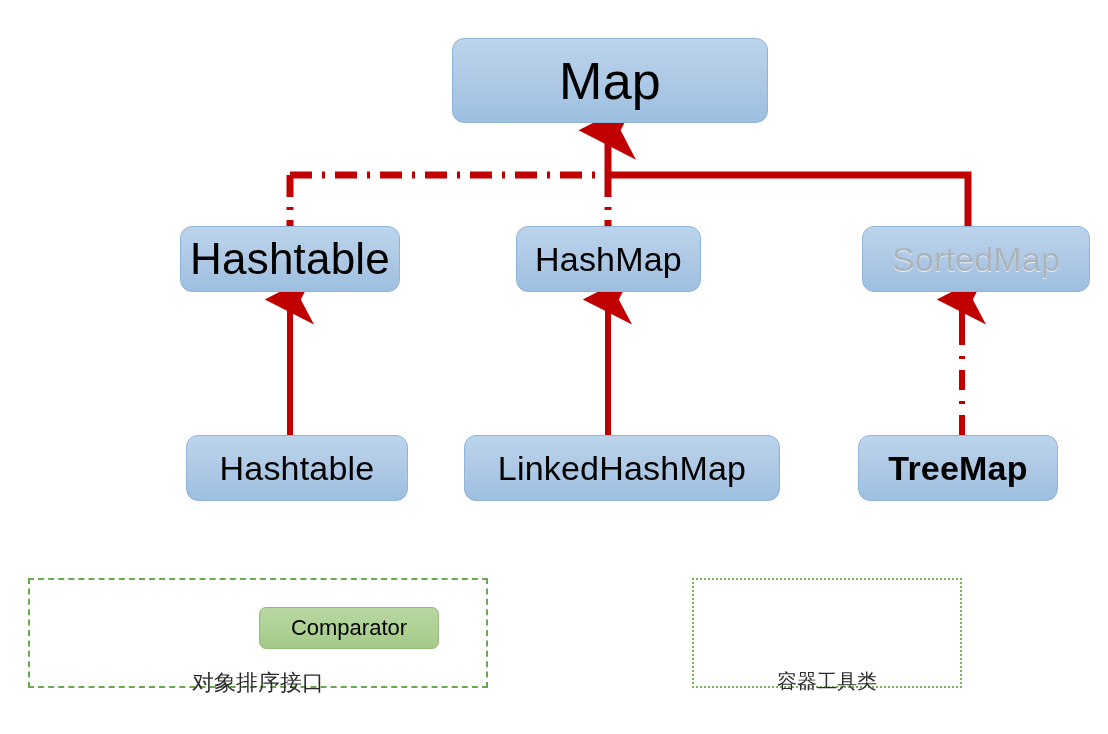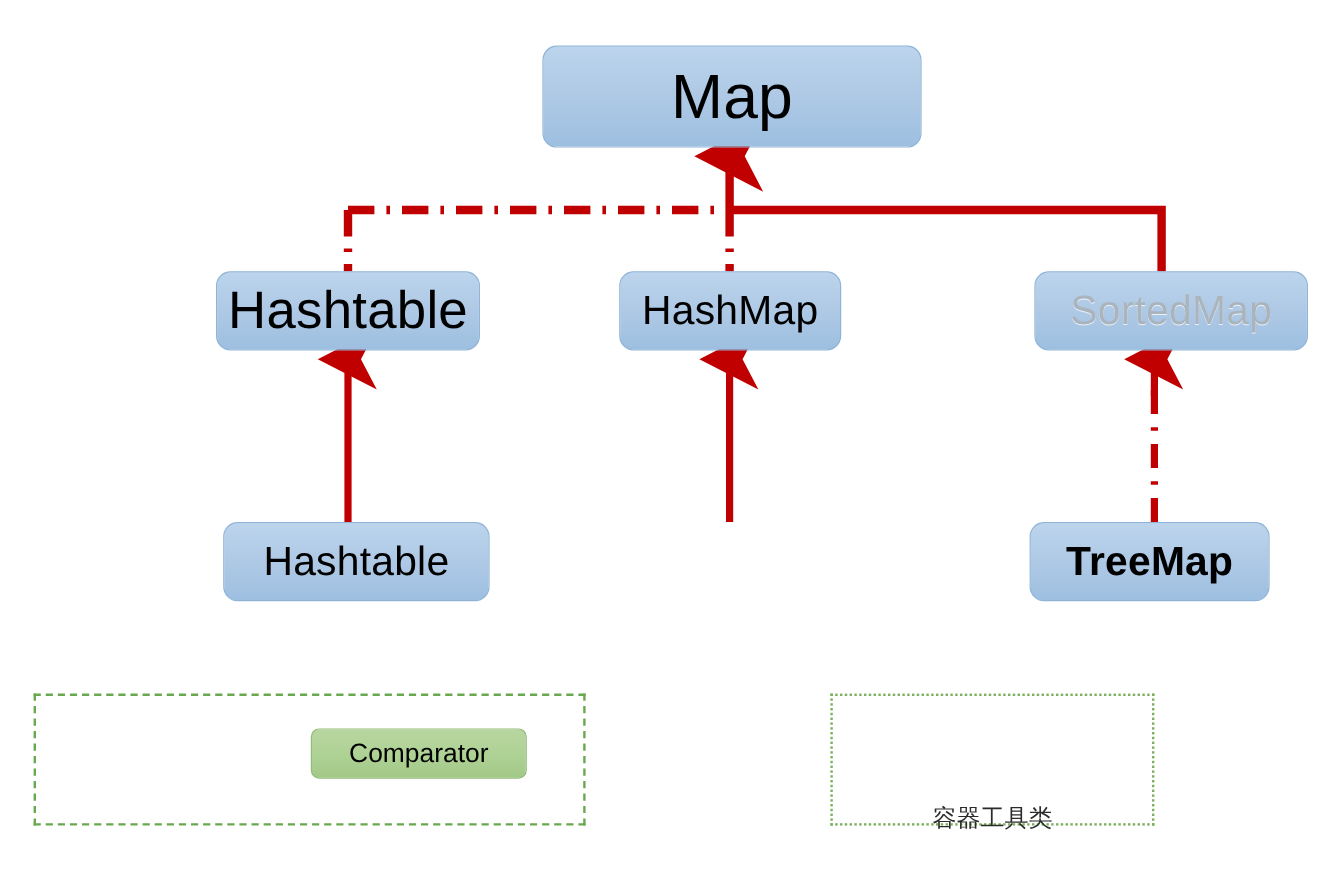--- a/index.html
+++ b/index.html
@@ -150,31 +150,35 @@
   </div>
 
   <div class="node faded" id="node-sortedmap" style="left: 862px; top: 226px; width: 228px; height: 66px; font-size: 34px;">
     <span class="node-label">SortedMap</span>
   </div>
 
   <div class="node" id="node-properties" style="left: 186px; top: 435px; width: 222px; height: 66px; font-size: 34px;">
     <span class="node-label">Hashtable</span>
   </div>
 
+  <div class="node" id="node-linkedhashmap" style="left: 464px; top: 435px; width: 316px; height: 66px; font-size: 34px;">
+    <span class="node-label">LinkedHashMap</span>
+  </div>
 
   <div class="node" id="node-treemap" style="left: 858px; top: 435px; width: 200px; height: 66px; font-size: 34px; font-weight: bold;">
     <span class="node-label">TreeMap</span>
   </div>
 
   <div class="legend-frame dashed" id="legend-frame-sorting" style="left: 28px; top: 578px; width: 460px; height: 110px;"></div>
 
 
   <div class="chip green" id="chip-comparator" style="left: 259px; top: 607px; width: 180px; height: 42px; font-size: 22px;">
     <span>Comparator</span>
   </div>
 
+  <div class="legend-caption" id="caption-sorting" style="left: 28px; top: 668px; width: 460px; height: 34px; font-size: 22px;">对象排序接口</div>
 
   <div class="legend-frame dotted" id="legend-frame-tools" style="left: 692px; top: 578px; width: 270px; height: 110px;"></div>
 
 
   <div class="legend-caption" id="caption-tools" style="left: 692px; top: 668px; width: 270px; height: 34px; font-size: 20px;">容器工具类</div>
 
 </div>
 
 </body></html>

